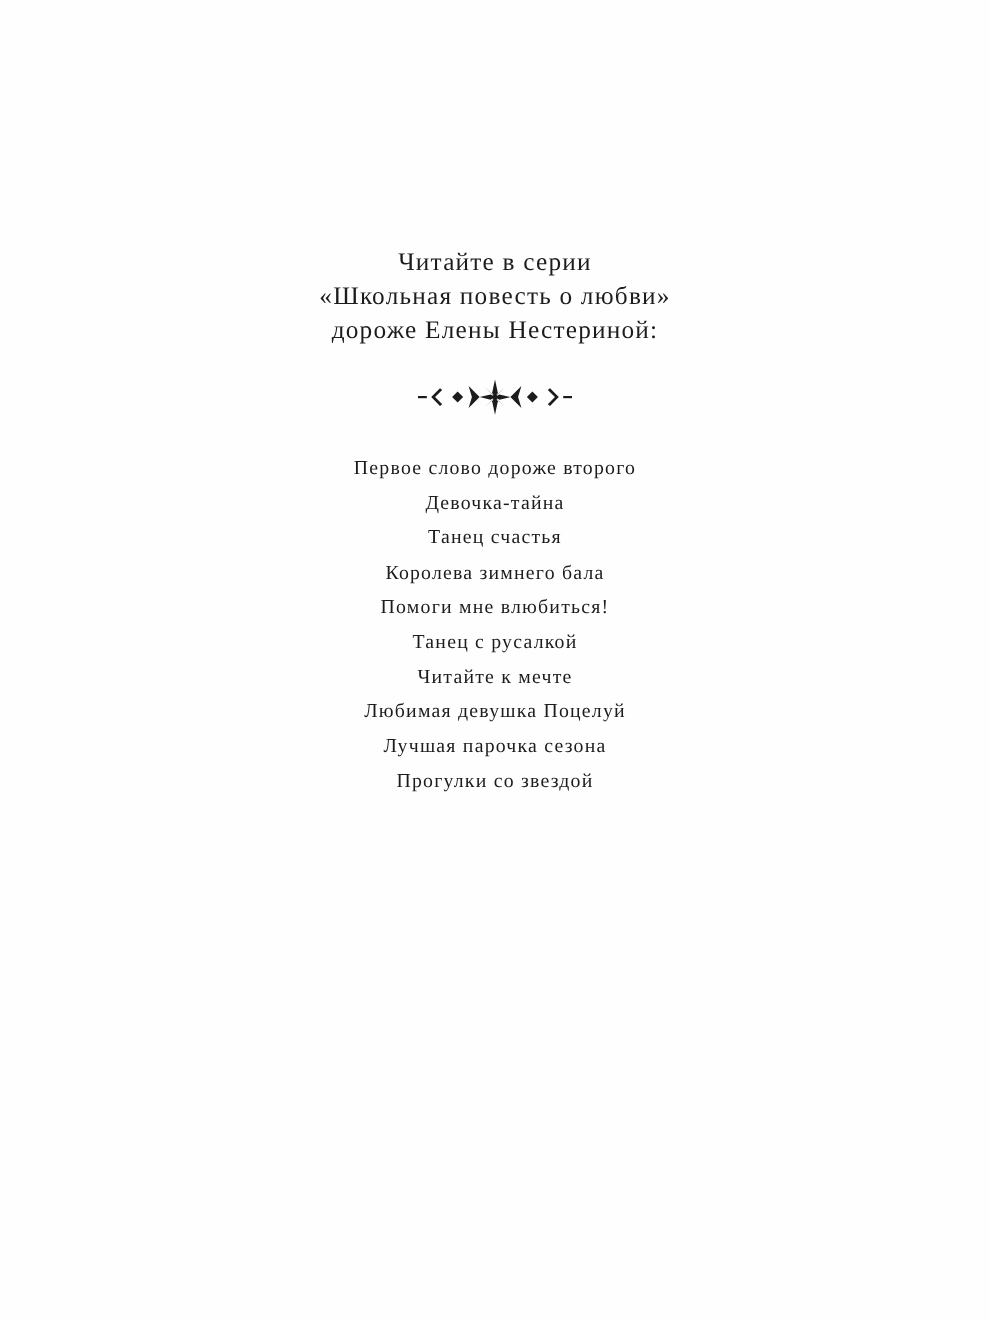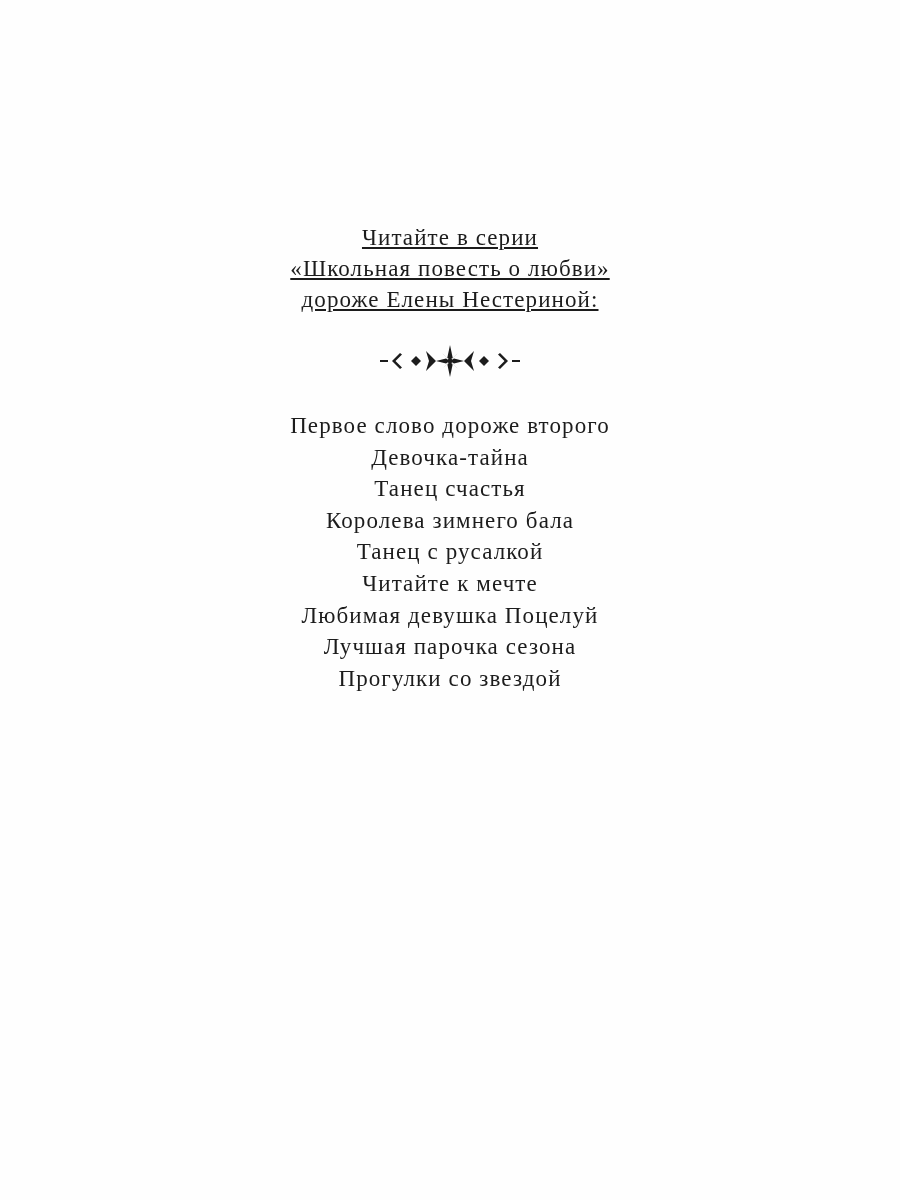--- a/index.html
+++ b/index.html
@@ -30,39 +30,38 @@
   }
   .heading {
     font-size: 23px;
     line-height: 31px;
     letter-spacing: 1.1px;
     color: #1c1c1c;
   }
   .heading .line {
     display: block;
     white-space: nowrap;
-    text-decoration: underline;
   }
   .ornament {
     margin: 27px 0 30px 0;
     height: 38px;
     line-height: 38px;
     color: #1c1c1c;
     display: flex;
     justify-content: center;
     align-items: center;
   }
   .ornament svg {
     display: block;
   }
   .book-list {
     list-style: none;
     margin: 0;
     padding: 0;
-    font-size: 23px;
+    font-size: 18px;
     line-height: 31.6px;
     letter-spacing: 1.1px;
     color: #1c1c1c;
   }
   .book-list li {
     white-space: nowrap;
   }
 </style>
 </head>
 <body>
@@ -105,20 +104,21 @@
 
         <rect x="132" y="17" width="8" height="2"></rect>
       </svg>
     </div>
 
     <ul class="book-list">
       <li>Первое слово дороже второго</li>
       <li>Девочка-тайна</li>
       <li>Танец счастья</li>
       <li>Королева зимнего бала</li>
+      <li>Помоги мне влюбиться!</li>
       <li>Танец с русалкой</li>
       <li>Читайте к мечте</li>
       <li>Любимая девушка Поцелуй</li>
       <li>Лучшая парочка сезона</li>
       <li>Прогулки со звездой</li>
     </ul>
 
   </div>
 </div>
 

